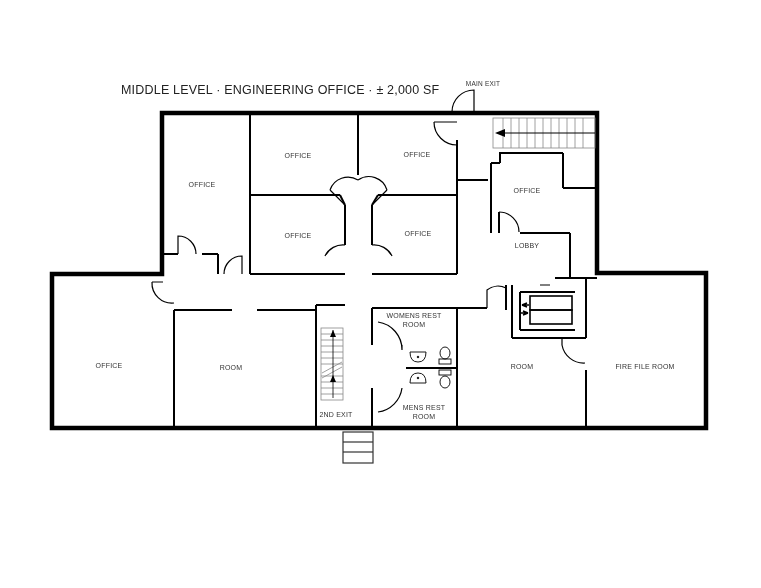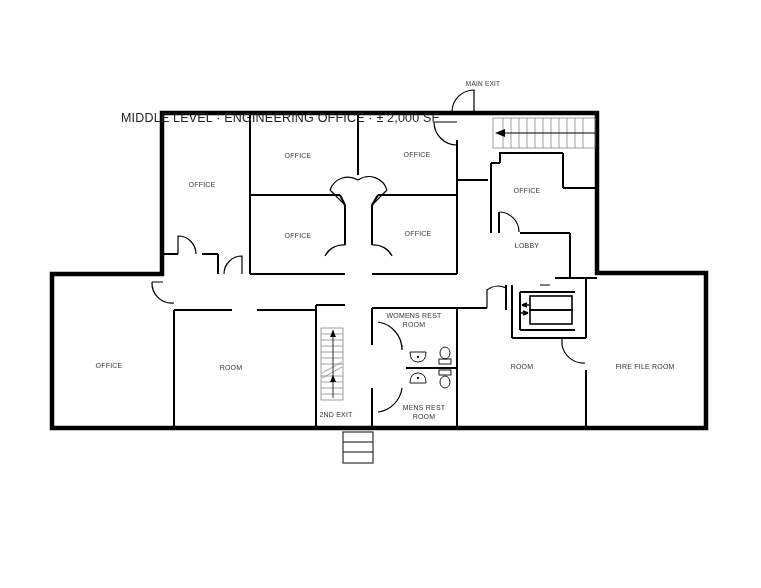--- a/index.html
+++ b/index.html
@@ -1,18 +1,18 @@
 <!DOCTYPE html>
 <html><head>
 <meta charset="utf-8">
 <style>
   html, body { margin:0; padding:0; background:#ffffff; }
   body { width:761px; height:588px; position:relative; overflow:hidden; font-family:"Liberation Sans", sans-serif; }
   #plan { position:absolute; left:0; top:0; }
-  .title { position:absolute; left:121px; top:83px; font-size:12.5px; color:#222; letter-spacing:0.2px; white-space:nowrap;margin-top:28px; }
+  .title { position:absolute; left:121px; top:83px; font-size:12.5px; color:#222; letter-spacing:0.2px; white-space:nowrap; }
   .lbl { position:absolute; font-size:7px; color:#333; text-align:center; transform:translate(-50%,-50%); white-space:nowrap; line-height:9px; letter-spacing:0.2px; }
   .sm { font-size:6.5px; }
 </style>
 </head>
 <body>
 
 <svg id="plan" width="761" height="588" viewBox="0 0 761 588" xmlns="http://www.w3.org/2000/svg">
 
   <g stroke="#000" stroke-width="4.5" fill="none" stroke-linecap="square">
     <polyline points="162,272 162,113 597,113 597,273 706,273 706,428 52,428 52,274 162,274"></polyline>

